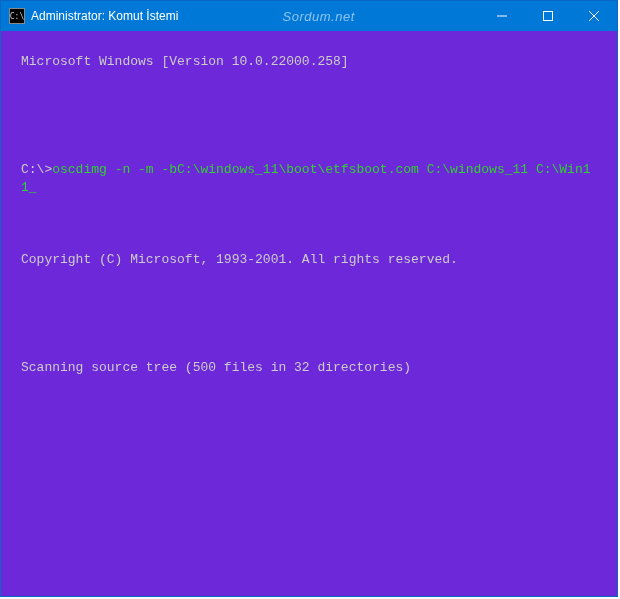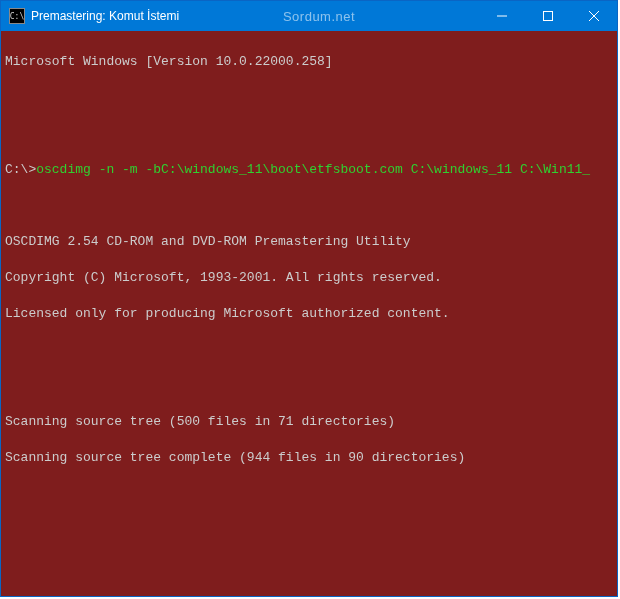--- a/index.html
+++ b/index.html
@@ -37,51 +37,52 @@
     font-size: 8px;
     color: #ccc;
     font-family: Consolas, monospace;
   }
   .titlebar .title-text { flex: 0 0 auto; }
   .titlebar .watermark {
     flex: 1;
     text-align: center;
     color: rgba(255,255,255,0.55);
     font-size: 13px;
+    font-style: italic;
     letter-spacing: 0.5px;
     padding-right: 20px;
   }
   .titlebar .controls { display: flex; height: 100%; }
   .titlebar .ctrl {
     width: 46px; height: 100%;
     display: flex; align-items: center; justify-content: center;
   }
   .titlebar .ctrl svg { stroke: #fff; stroke-width: 1; fill: none; }
   .terminal {
     flex: 1;
-    background: #7f1d1d;
+    background: #6d28d9;
     color: #cccccc;
     font-size: 13px;
     line-height: 18px;
-    padding: 4px 4px;
+    padding: 4px 20px;
     white-space: pre-wrap;
     word-break: break-all;
     overflow: hidden;
   }
   .green { color: #30d030; }
   .line { display: block; }
 </style>
 </head>
 <body>
 
 <div class="window">
 
   <div class="titlebar">
     <span class="app-icon">C:\</span>
-    <span class="title-text">Premastering: Komut İstemi</span>
+    <span class="title-text">Administrator: Komut İstemi</span>
     <span class="watermark">Sordum.net</span>
     <div class="controls">
       <div class="ctrl">
         <svg width="10" height="10">
             <line x1="0" y1="5" x2="10" y2="5"></line>
           </svg>
       </div>
       <div class="ctrl">
         <svg width="10" height="10">
             <rect x="0.5" y="0.5" width="9" height="9"></rect>
@@ -95,27 +96,24 @@
       </div>
     </div>
   </div>
 
   <div class="terminal">
 <span class="line">Microsoft Windows [Version 10.0.22000.258]</span>
 <span class="line"> </span>
 <span class="line"> </span>
 <span class="line"><span>C:\&gt;</span><span class="green">oscdimg -n -m -bC:\windows_11\boot\etfsboot.com C:\windows_11 C:\Win11_</span></span>
 <span class="line"> </span>
-<span class="line">OSCDIMG 2.54 CD-ROM and DVD-ROM Premastering Utility</span>
 <span class="line">Copyright (C) Microsoft, 1993-2001. All rights reserved.</span>
-<span class="line">Licensed only for producing Microsoft authorized content.</span>
 <span class="line"> </span>
 <span class="line"> </span>
-<span class="line">Scanning source tree (500 files in 71 directories)</span>
-<span class="line">Scanning source tree complete (944 files in 90 directories)</span>
+<span class="line">Scanning source tree (500 files in 32 directories)</span>
 <span class="line"> </span>
 
 
 
 
 
 
 
 
 

